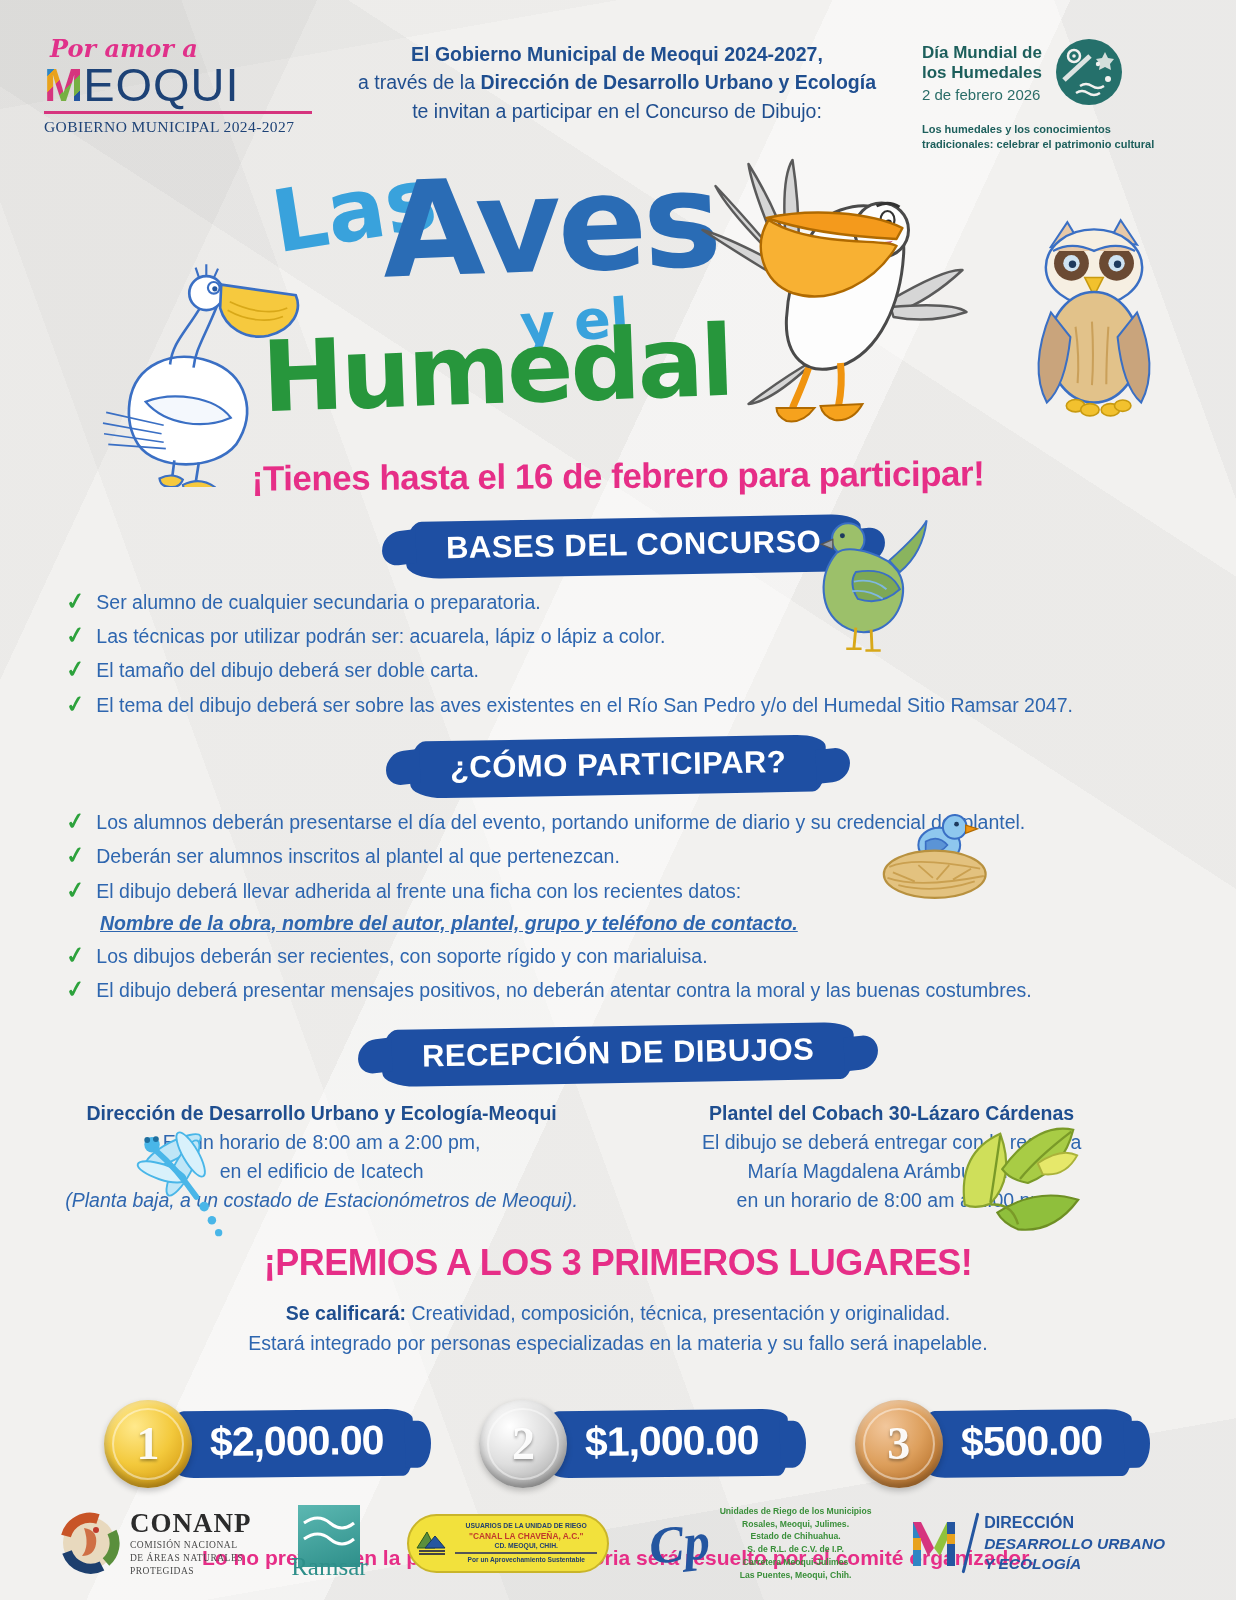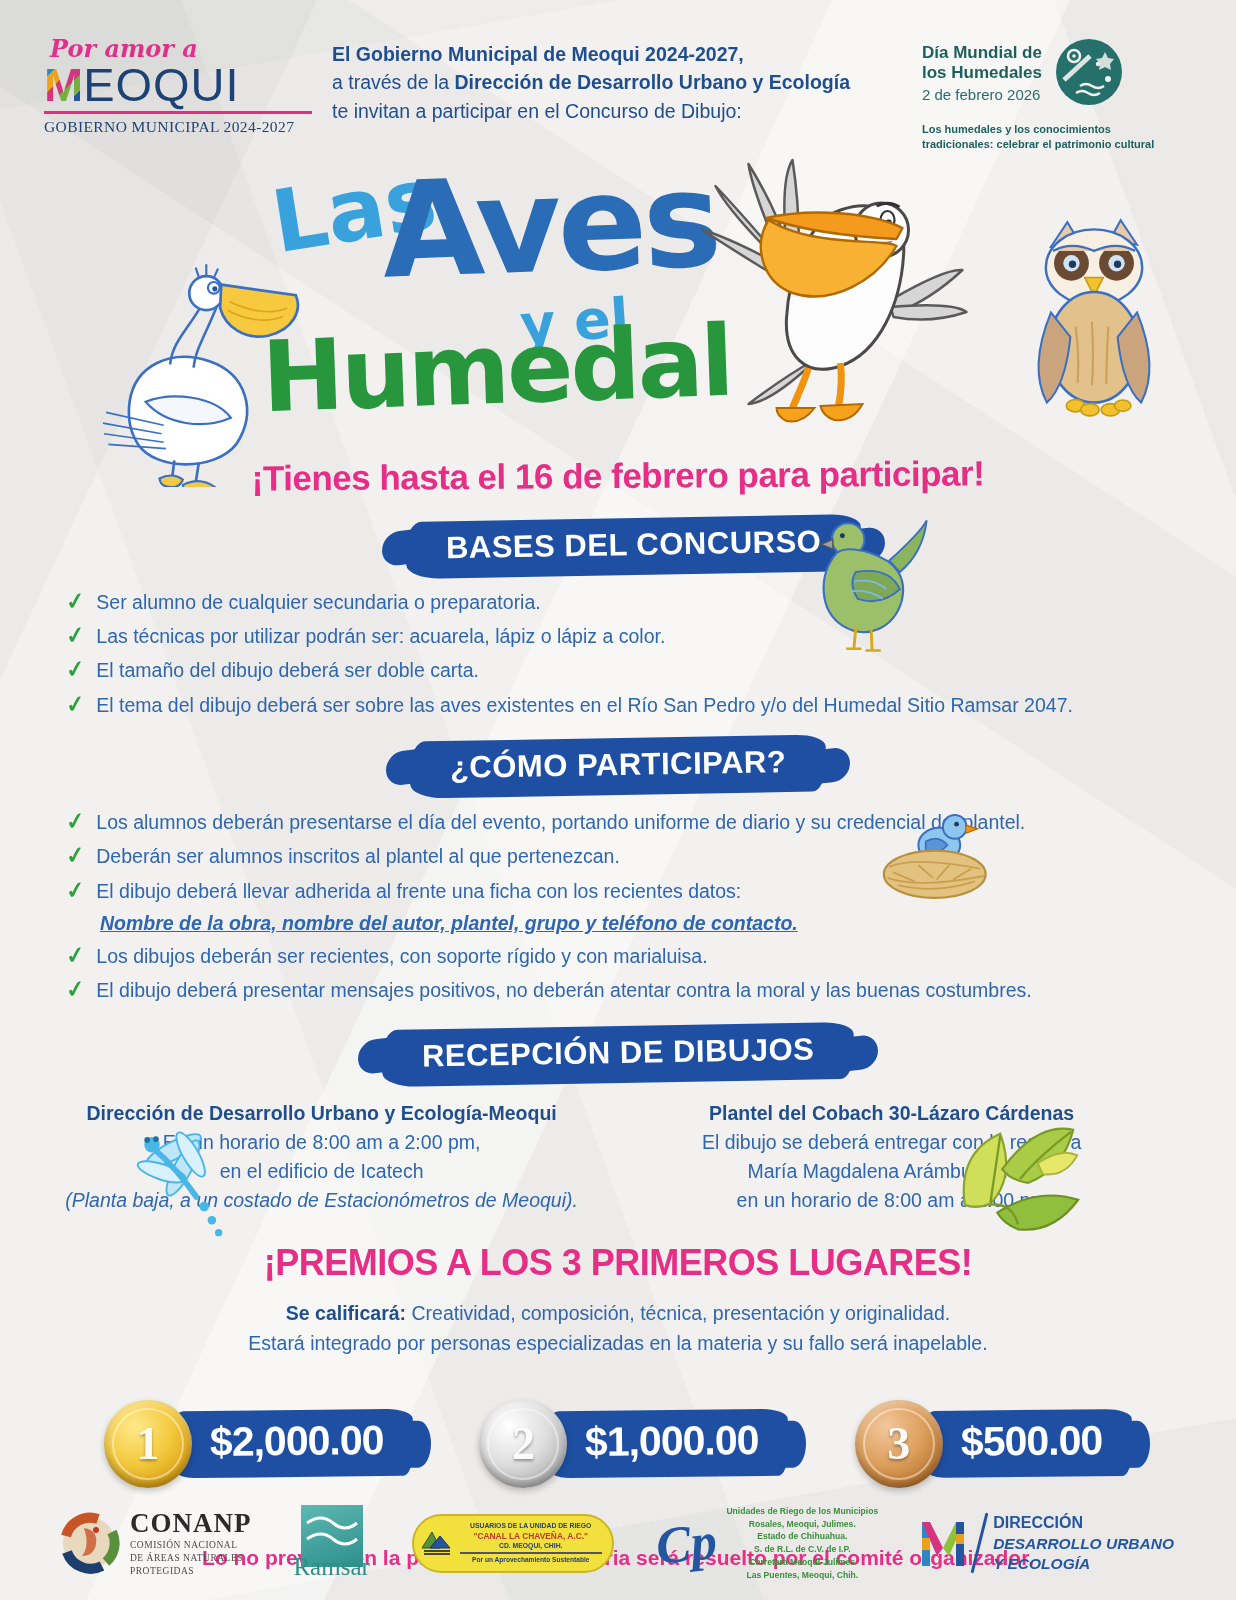--- a/index.html
+++ b/index.html
@@ -30,21 +30,21 @@
     font-size:47px;font-weight:bold;color:#1d4276;
   }
   @supports (-webkit-background-clip:text){
     .m-multi{
       background:linear-gradient(135deg,#2f86c4 0 22%,#e8a21d 22% 40%,#d6347e 40% 58%,#76b043 58% 76%,#2456a0 76%);
       -webkit-background-clip:text;background-clip:text;color:transparent;
     }
   }
   .brand .rule{height:3px;background:#d6347e;margin:3px 0 4px 0;}
   .brand .gob{font-family:"Liberation Serif",serif;font-size:15.5px;color:#1d4276;letter-spacing:.4px;}
-  .intro{flex:1;text-align:left;padding:6px 20px 0 20px;font-size:19.5px;line-height:1.45;color:#1f4e8f;}
+  .intro{flex:1;text-align:center;padding:6px 20px 0 20px;font-size:19.5px;line-height:1.45;color:#1f4e8f;}
   .intro .b{font-weight:bold;}
   .wetl{width:270px;font-size:0;}
   .wetl .row{display:flex;align-items:center;gap:8px;}
   .wetl .ttl{font-size:17px;font-weight:bold;color:#1d5f5c;line-height:1.15;}
   .wetl .date{font-size:15px;color:#2a6d68;margin-top:3px;font-weight:normal;}
   .wetl .sub{font-size:11px;font-weight:bold;color:#1d5f5c;line-height:1.35;margin-top:10px;}
   
   .title-zone{position:relative;height:298px;font-family:"DejaVu Sans",sans-serif;}
   .t-las{position:absolute;left:272px;top:8px;font-size:86px;font-weight:bold;color:#39a2dc;transform:rotate(-9deg);}
   .t-aves{position:absolute;left:382px;top:-4px;font-size:132px;font-weight:bold;color:#2a6cb5;transform:rotate(-2deg);letter-spacing:-4px;}
@@ -97,21 +97,21 @@
   .medal.silver{background:radial-gradient(circle at 35% 30%,#ffffff,#dedede 45%,#b0b0b0 78%,#8f8f8f);}
   .medal.bronze{background:radial-gradient(circle at 35% 30%,#f2c79c,#dd9f5c 45%,#b9742e 78%,#99571e);}
   .prize-strip{
     background:#1e4fa3;color:#fff;font-weight:bold;font-size:41px;letter-spacing:-1px;
     padding:8px 30px 12px 38px;border-radius:12px 26px 10px 22px/22px 10px 26px 12px;
     transform:rotate(-.6deg);position:relative;
   }
   .prize-strip::after{content:"";position:absolute;right:-18px;top:12px;bottom:8px;width:26px;background:#1e4fa3;border-radius:0 55% 60% 0;}
   
   .legal{text-align:center;font-size:21px;font-weight:bold;color:#e62e87;margin-top:58px;}
-  .footer{position:absolute;left:0;right:4px;bottom:18px;display:flex;align-items:center;justify-content:space-between;padding:0 58px;}
+  .footer{position:absolute;left:0;right:13px;bottom:18px;display:flex;align-items:center;justify-content:space-between;padding:0 58px;}
   .flogo{display:flex;align-items:center;gap:10px;}
   .conanp-t .nm{font-family:"Liberation Serif",serif;font-size:27px;font-weight:bold;color:#2b2b2b;letter-spacing:1px;}
   .conanp-t .sl{font-family:"Liberation Serif",serif;font-size:9.5px;color:#4a4a4a;letter-spacing:.5px;line-height:1.4;}
   .ramsar{display:flex;flex-direction:column;align-items:center;}
   .ramsar .sq{width:62px;height:62px;background:linear-gradient(160deg,#5cb8b2,#2e8f8a);}
   .ramsar .nm{font-family:"Liberation Serif",serif;font-size:25px;color:#2e8f8a;margin-top:-14px;}
   .chavena{
     width:182px;background:#f2e13c;border:2px solid #c9b52a;border-radius:30px;
     padding:6px 10px 6px 6px;display:flex;align-items:center;gap:6px;
   }

